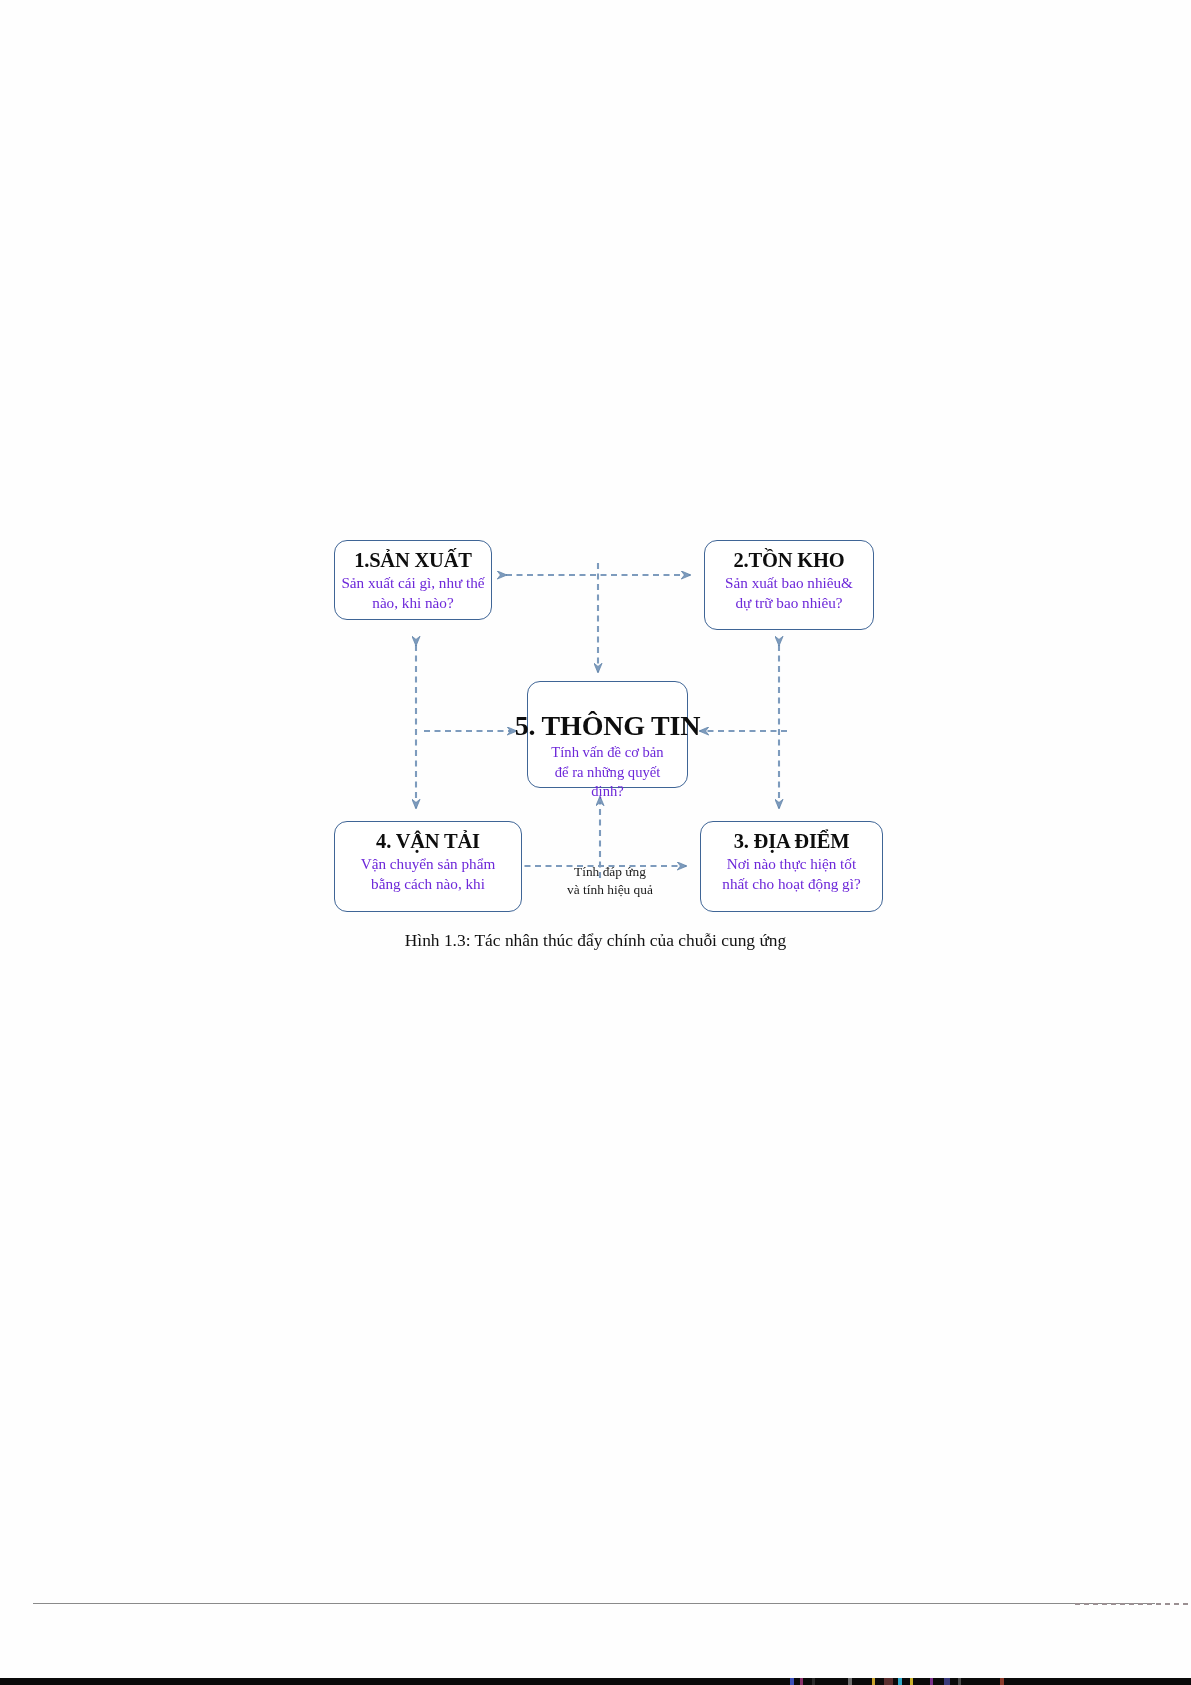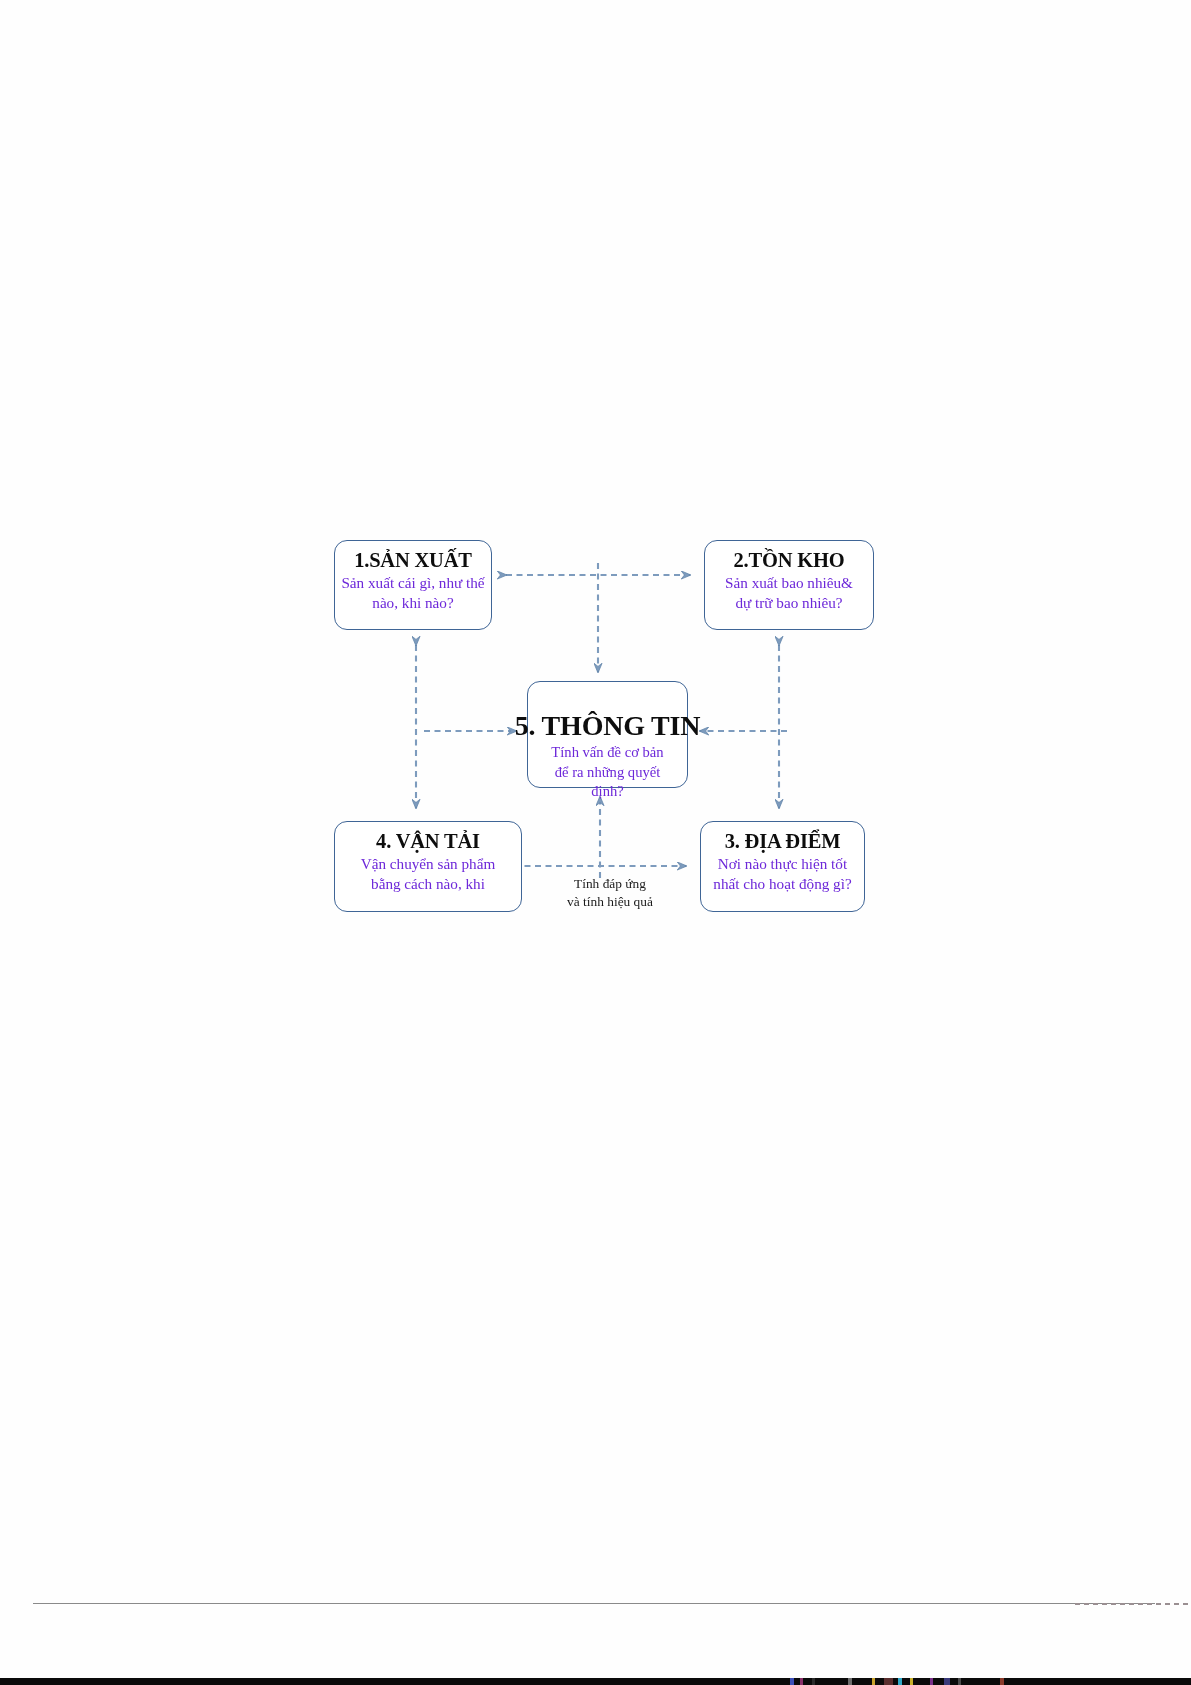--- a/index.html
+++ b/index.html
@@ -64,40 +64,39 @@
   .node .body {
     font-size: 15.2px;
     line-height: 1.30;
     text-align: center;
     color: #6d28d9;
     margin-top: 1px;
     padding: 0 6px;
   }
   .node .body .ln { display: block; white-space: nowrap; }
 
-  #node-production { left: 334px; top: 540px; width: 158px; height: 90px; }
+  #node-production { left: 334px; top: 540px; width: 158px; height: 80px; }
   #node-inventory  { left: 704px; top: 540px; width: 170px; height: 90px; }
   #node-info       { left: 527px; top: 681px; width: 161px; height: 107px; }
   #node-transport  { left: 334px; top: 821px; width: 188px; height: 91px; }
-  #node-location   { left: 700px; top: 821px; width: 165px; height: 91px; }
+  #node-location   { left: 700px; top: 821px; width: 183px; height: 91px; }
 
   #node-info .title { font-size: 28px; margin-top: 20px; }
   #node-info .body  { font-size: 14.6px; line-height: 1.34; }
 
   
   .edge-label {
     position: absolute;
     z-index: 4;
     text-align: center;
     font-size: 13.4px;
     line-height: 1.35;
     color: #1b1b1b;
     background: transparent;
     white-space: nowrap;
-    margin-top: 12px;
   }
   #label-responsiveness { left: 548px; top: 863px; width: 124px; }
 
   
   .caption {
     position: absolute;
     left: 0;
     top: 930px;
     width: 1191px;
     text-align: center;
@@ -214,20 +213,21 @@
       </div>
     </div>
 
     <div class="edge-label" id="label-responsiveness">
       <span class="ln">Tính đáp ứng</span><br>
       <span class="ln">và tính hiệu quả</span>
     </div>
 
   </div>
 
+  <div class="caption">Hình 1.3: Tác nhân thúc đẩy chính của chuỗi cung ứng</div>
 
   <div class="rule"></div>
   <div class="rule-dashes"></div>
   <div class="bottom-band">
     <span class="speck" style="left:790px;width:4px;background:#3c4fb8;"></span>
     <span class="speck" style="left:800px;width:3px;background:#8a2f6a;"></span>
     <span class="speck" style="left:812px;width:3px;background:#2a2a2a;"></span>
     <span class="speck" style="left:848px;width:4px;background:#6d6d6d;"></span>
     <span class="speck" style="left:872px;width:3px;background:#c8a12a;"></span>
     <span class="speck" style="left:884px;width:9px;background:#5a2e2e;"></span>

